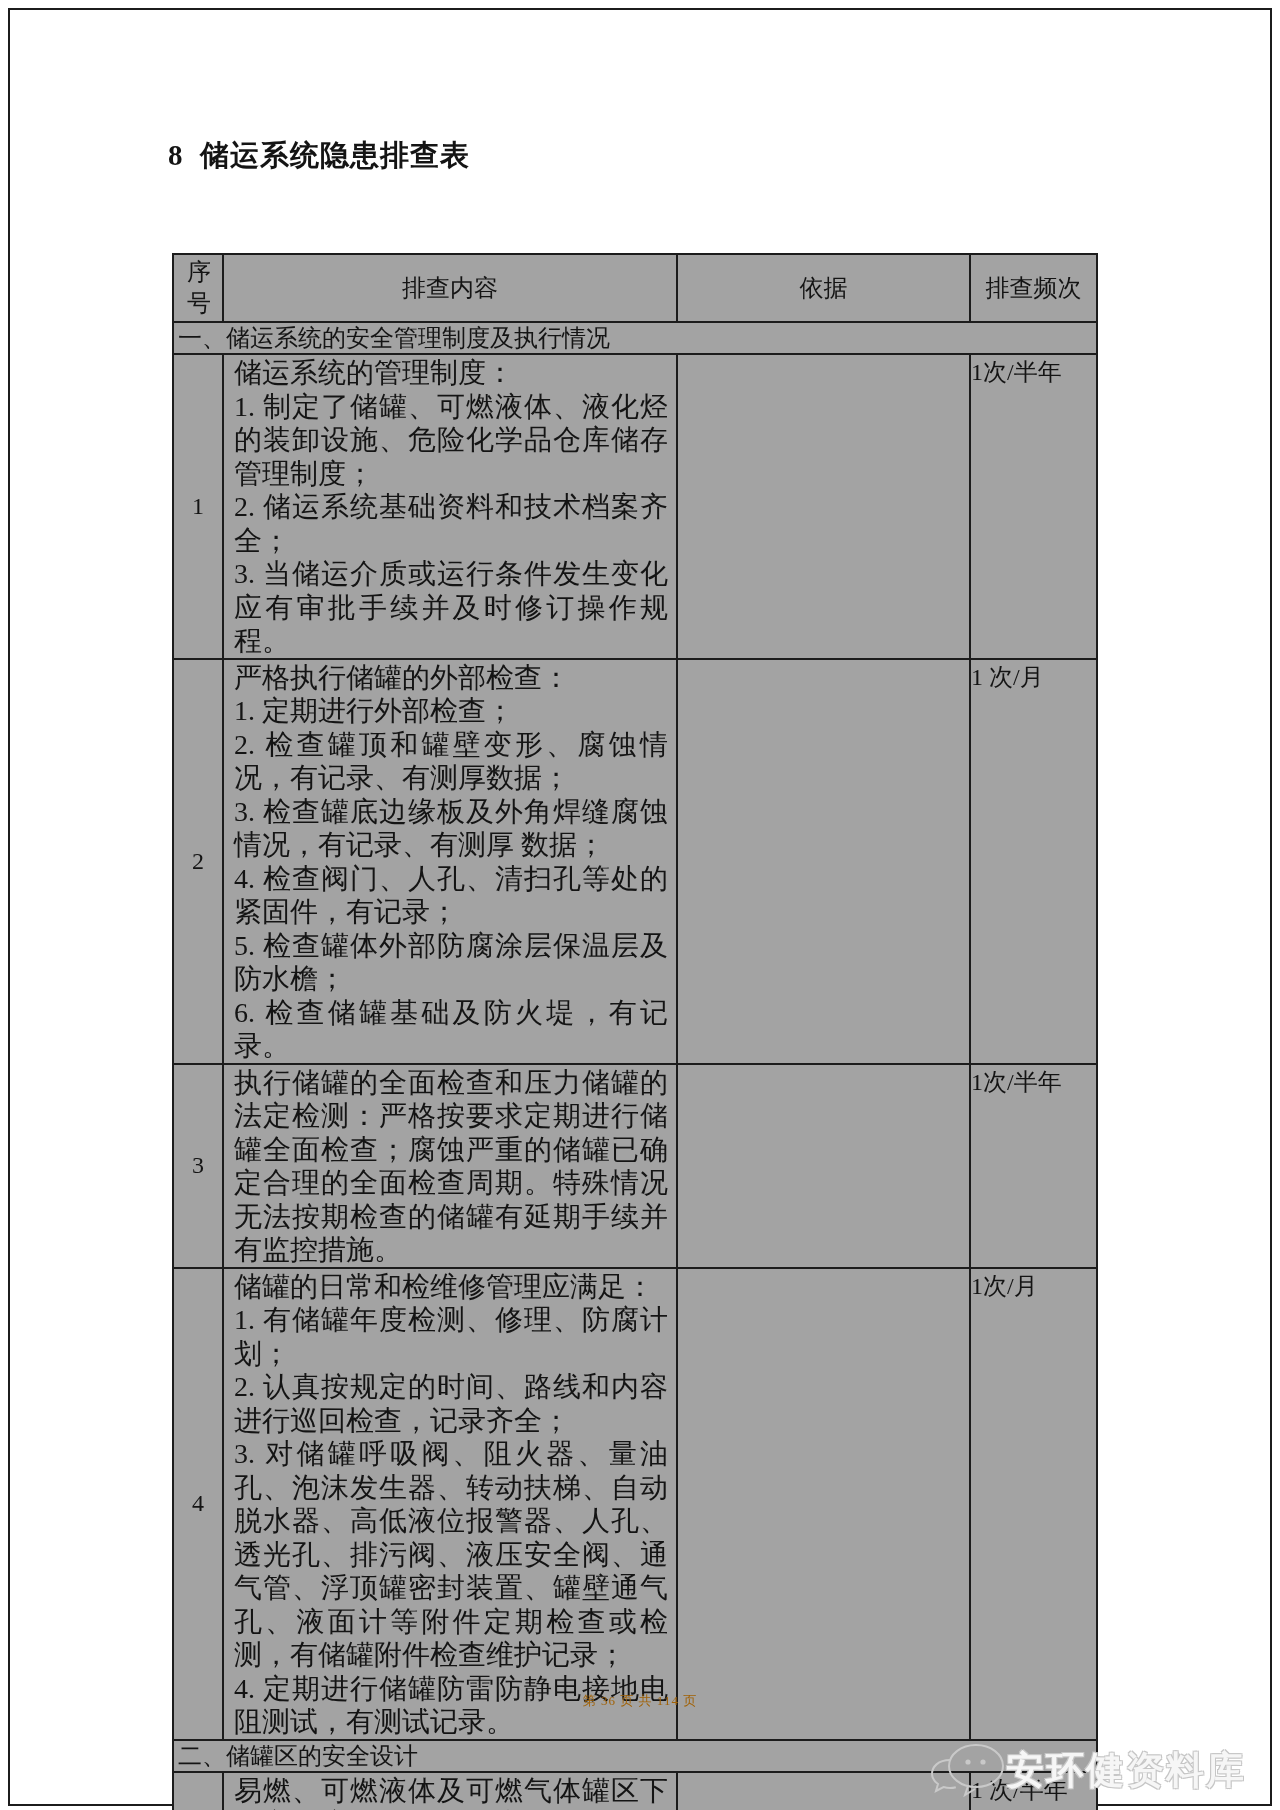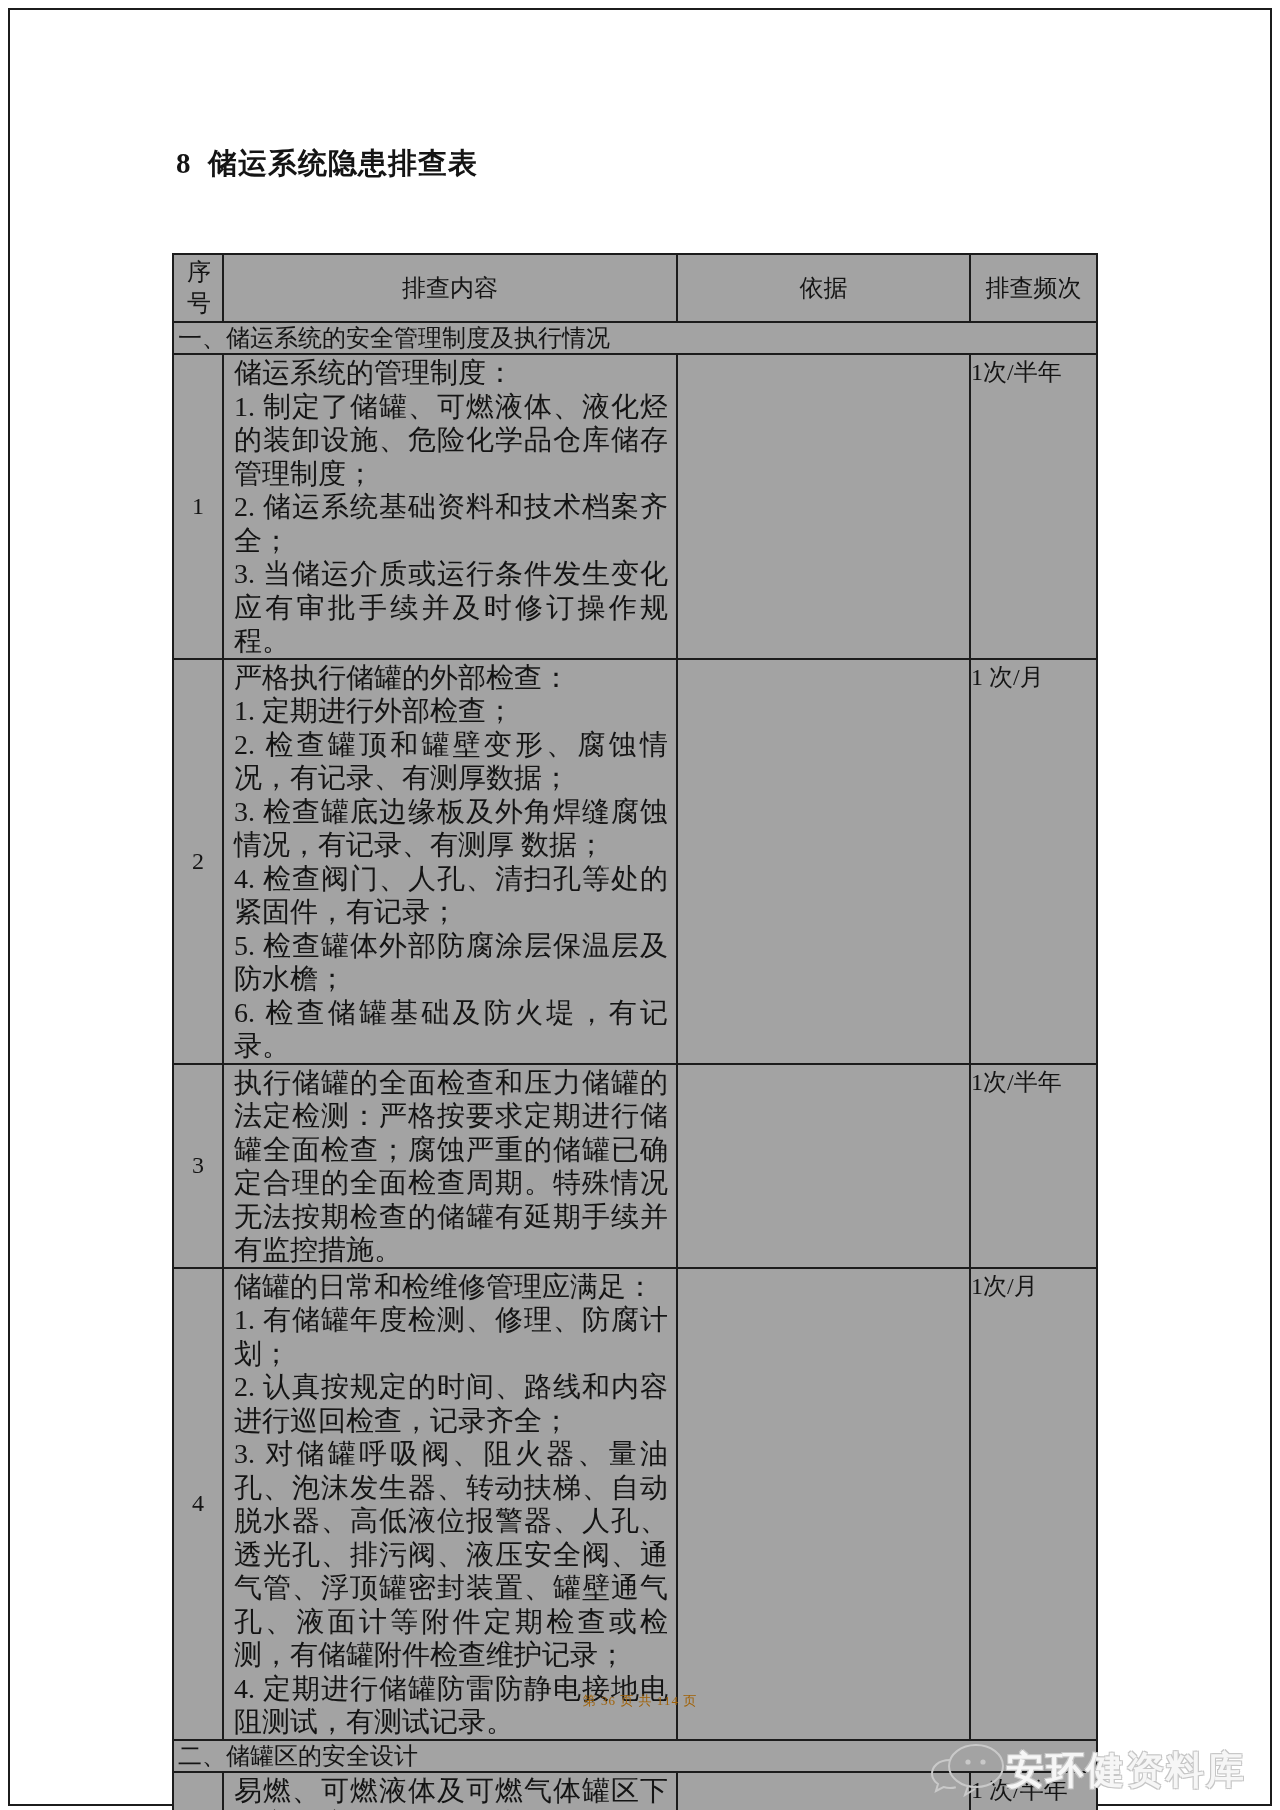--- a/index.html
+++ b/index.html
@@ -6,21 +6,21 @@
   body {
     width:1280px; height:1810px; position:relative; background:#ffffff;
     font-family:"Liberation Serif","DejaVu Serif",serif; color:#141414;
     overflow:hidden;
   }
   .page-frame {
     position:absolute; left:8px; top:8px; width:1260px; height:1794px;
     border:2px solid #1c1c1c; pointer-events:none;
   }
   .doc-title {
-    position:absolute; left:168px; top:136px; margin:8px;
+    position:absolute; left:168px; top:136px; margin:0;
     font-size:29px; font-weight:bold; white-space:pre; letter-spacing:1px;
   }
   table.inspection {
     position:absolute; left:172px; top:253px;
     border-collapse:collapse; table-layout:fixed; width:924px;
     background:#a3a3a3;
   }
   table.inspection th, table.inspection td {
     border:2px solid #1c1c1c; overflow:hidden;
   }

